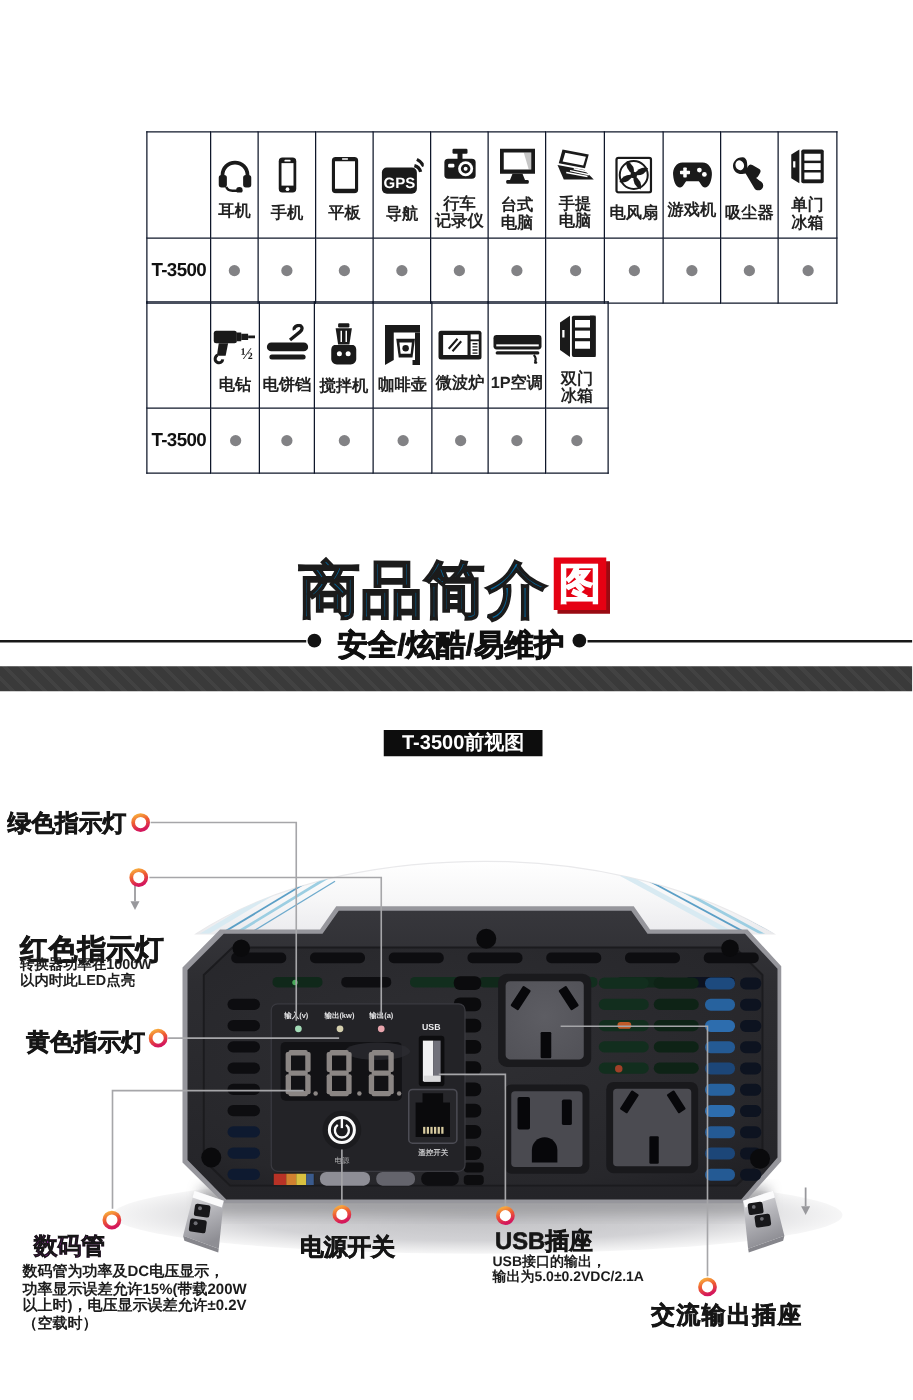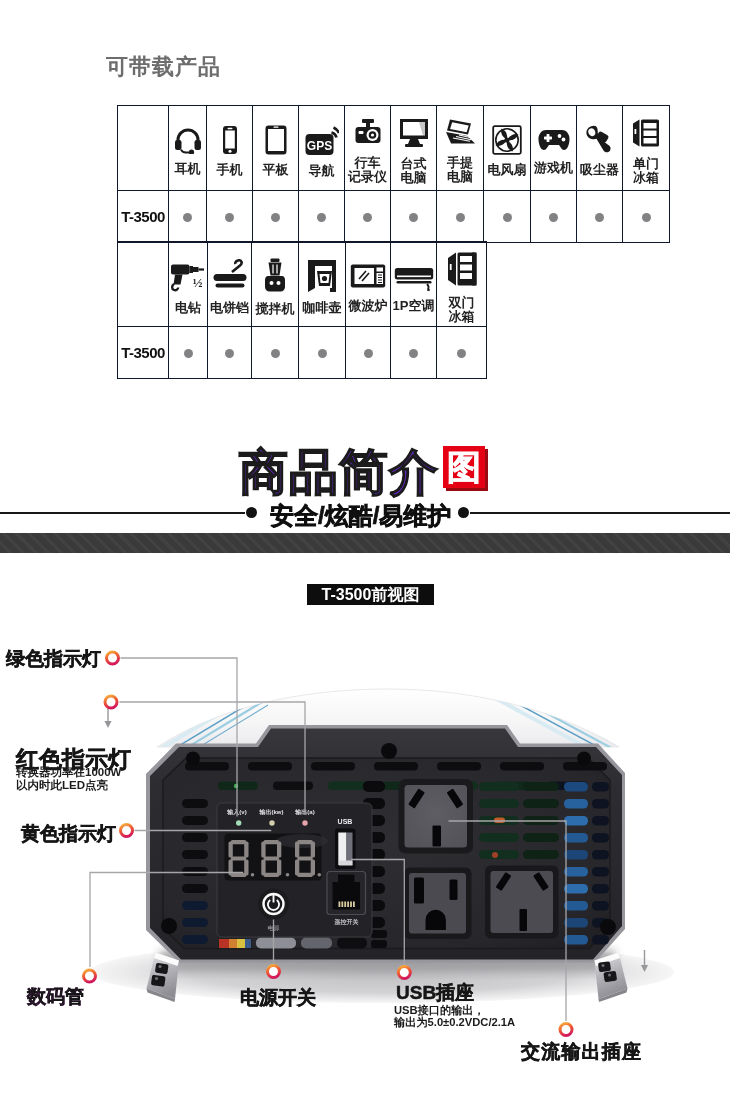--- a/index.html
+++ b/index.html
@@ -11,21 +11,20 @@
 .lbl{font-size:13px;line-height:14px;color:#222;font-weight:bold;margin-top:8px;}
 tr.hdr td{padding-top:5px;}
 .tcell{font-weight:bold;font-size:15px;color:#111;letter-spacing:-0.5px;}
 .dot{width:9px;height:9px;border-radius:50%;background:#828285;display:inline-block;}
 .ico{display:block;margin:0 auto;}
 </style>
 </head>
 <body>
 <div class="page">
 
-<div class="abs" style="left:106px;top:52px;font-size:22px;color:#6d6d6d;font-weight:bold;letter-spacing:1px;">可带载产品</div>
 
 <div class="abs" style="left:117px;top:105px;">
 <table>
 <colgroup>
           <col style="width:51px">
           <col style="width:38px">
           <col style="width:46px">
           <col style="width:46px">
           <col style="width:46px">
           <col style="width:46px">
@@ -266,21 +265,21 @@
             <td><span class="dot"></span></td>
             <td><span class="dot"></span></td>
             <td><span class="dot"></span></td>
             <td><span class="dot"></span></td>
             <td><span class="dot"></span></td>
 </tr>
 </tbody>
       </table>
 </div>
 
-<div class="abs" style="left:239px;top:440px;font-size:49px;letter-spacing:1px;font-weight:bold;color:#6d28d9;-webkit-text-stroke:1.4px #1b1b1b;">商品简介</div>
+<div class="abs" style="left:239px;top:440px;font-size:49px;letter-spacing:1px;font-weight:bold;color:#0369a1;-webkit-text-stroke:1.4px #1b1b1b;">商品简介</div>
 
 <div class="abs" style="left:443px;top:446px;width:42px;height:42px;background:#e50113;box-shadow:3px 3px 0 #9a0a12;color:#fff;font-size:34px;font-weight:bold;text-align:center;line-height:42px;-webkit-text-stroke:0.8px #fff;">图</div>
 
 <div class="abs" style="left:0px;top:512px;width:245px;height:2px;background:#181818;"></div>
 
 <div class="abs" style="left:246px;top:507px;width:11px;height:11px;border-radius:50%;background:#121212;"></div>
 
 <div class="abs" style="left:270px;top:500px;font-size:24px;font-weight:bold;color:#0f0f0f;-webkit-text-stroke:0.7px #0f0f0f;">安全/炫酷/易维护</div>
 
 <div class="abs" style="left:458px;top:507px;width:11px;height:11px;border-radius:50%;background:#121212;"></div>
@@ -573,20 +572,21 @@
 <div class="abs" style="left:6px;top:646px;font-size:19px;font-weight:bold;color:#161616;-webkit-text-stroke:0.5px #161616;">绿色指示灯</div>
 
 <div class="abs" style="left:16px;top:744px;font-size:23px;font-weight:bold;color:#161616;-webkit-text-stroke:0.5px #161616;">红色指示灯</div>
 
 <div class="abs" style="left:16px;top:766px;font-size:11.5px;font-weight:bold;color:#1c1c1c;line-height:13px;">转换器功率在1000W<br>以内时此LED点亮</div>
 
 <div class="abs" style="left:21px;top:821px;font-size:19px;font-weight:bold;color:#161616;-webkit-text-stroke:0.5px #161616;">黄色指示灯</div>
 
 <div class="abs" style="left:27px;top:984px;font-size:19px;font-weight:bold;color:#a21caf;-webkit-text-stroke:0.5px #161616;">数码管</div>
 
+<div class="abs" style="left:18px;top:1011px;font-size:12px;font-weight:bold;color:#1c1c1c;line-height:13.6px;">数码管为功率及DC电压显示，<br>功率显示误差允许15%(带载200W<br>以上时)，电压显示误差允许±0.2V<br>（空载时）</div>
 
 <div class="abs" style="left:240px;top:985px;font-size:19px;font-weight:bold;color:#161616;-webkit-text-stroke:0.5px #161616;">电源开关</div>
 
 
 <div class="abs" style="left:396px;top:980px;font-size:19px;font-weight:bold;color:#161616;-webkit-text-stroke:0.5px #161616;">USB插座</div>
 
 <div class="abs" style="left:394px;top:1004px;font-size:11.2px;font-weight:bold;color:#1c1c1c;line-height:12.3px;">USB接口的输出，<br>输出为5.0±0.2VDC/2.1A</div>
 
 <div class="abs" style="left:521px;top:1039px;font-size:19px;font-weight:bold;color:#161616;-webkit-text-stroke:0.5px #161616;letter-spacing:1.2px;">交流输出插座</div>
 

